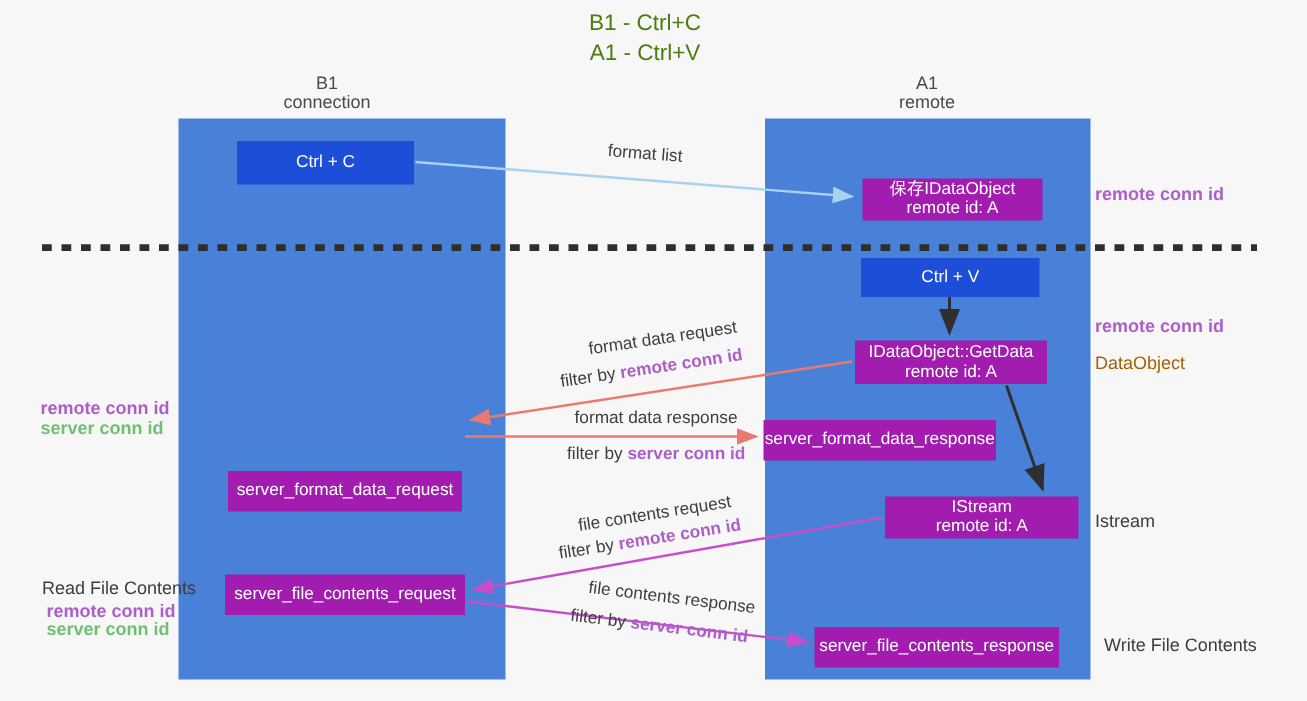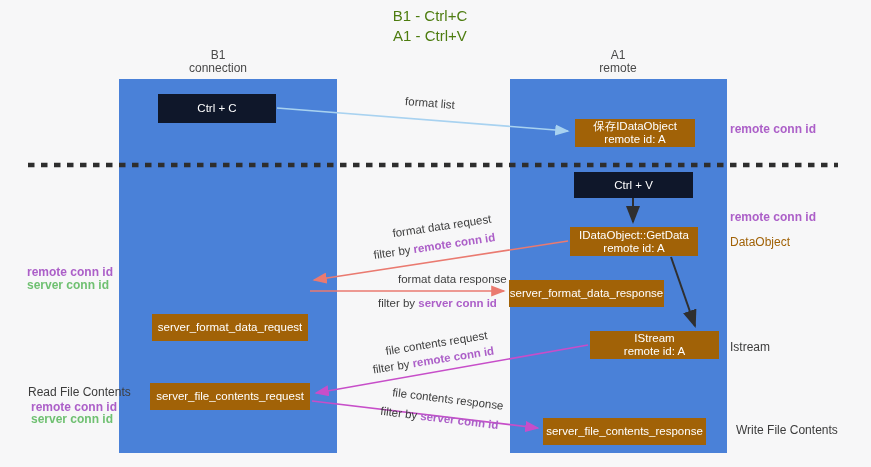--- a/index.html
+++ b/index.html
@@ -16,42 +16,42 @@
 
   .lane{position:absolute;top:79px;height:374px;background:#4a81d8;}
   .lane.b1{left:119px;width:218px;}
   .lane.a1{left:510px;width:217px;}
 
   .svg-overlay{position:absolute;left:0;top:0;width:871px;height:467px;pointer-events:none;}
 
   .box{position:absolute;display:flex;flex-direction:column;align-items:center;
        justify-content:center;color:#ffffff;font-size:11.5px;line-height:13px;
        text-align:center;z-index:3;}
-  .box.green{background:#0f172a;}
-  .box.orange{background:#a16207;text-align:center;}
+  .box.green{background:#1d4ed8;}
+  .box.orange{background:#a21caf;text-align:center;}
 
   .box.ctrl-c{left:158px;top:94px;width:118px;height:29px;}
   .box.save-obj{left:575px;top:119px;width:120px;height:28px;}
   .box.ctrl-v{left:574px;top:172px;width:119px;height:26px;}
   .box.getdata{left:570px;top:227px;width:128px;height:29px;}
   .box.format-req{left:152px;top:268px;width:156px;height:27px;margin-top:46px;}
   .box.format-resp{left:509px;top:280px;width:155px;height:27px;}
   .box.istream{left:590px;top:331px;width:129px;height:28px;}
   .box.file-req{left:150px;top:383px;width:160px;height:27px;}
   .box.file-resp{left:543px;top:418px;width:163px;height:27px;}
 
   .lbl{position:absolute;font-size:11.5px;color:#3e3e3e;white-space:nowrap;z-index:4;}
   .lbl.bold-purple{color:#ac5fc8;font-weight:bold;font-size:12px;}
   .lbl.bold-green{color:#6fc071;font-weight:bold;font-size:12px;}
   .key-purple{color:#ac5fc8;font-weight:bold;}
 
   .lbl.format-list{left:380px;top:97px;width:100px;text-align:center;transform:rotate(4.5deg);}
   .lbl.fdr1{left:392px;top:220px;transform:rotate(-8.5deg);}
   .lbl.fdr2{left:373px;top:240px;transform:rotate(-8.5deg);}
-  .lbl.fdresp1{left:398px;top:273px;}
+  .lbl.fdresp1{left:383px;top:273px;}
   .lbl.fdresp2{left:378px;top:297px;}
   .lbl.fcr1{left:385px;top:337px;transform:rotate(-9deg);}
   .lbl.fcr2{left:372px;top:354px;transform:rotate(-9deg);}
   .lbl.fcresp1{left:392px;top:393px;transform:rotate(7deg);}
   .lbl.fcresp2{left:380px;top:412px;transform:rotate(7deg);}
 
   .lbl.remote-top{left:730px;top:122px;}
   .lbl.remote-mid{left:730px;top:210px;}
   .lbl.dataobject{left:730px;top:235px;color:#a16207;font-size:12px;}
   .lbl.istream-side{left:730px;top:340px;color:#3c3c3c;font-size:12px;}

